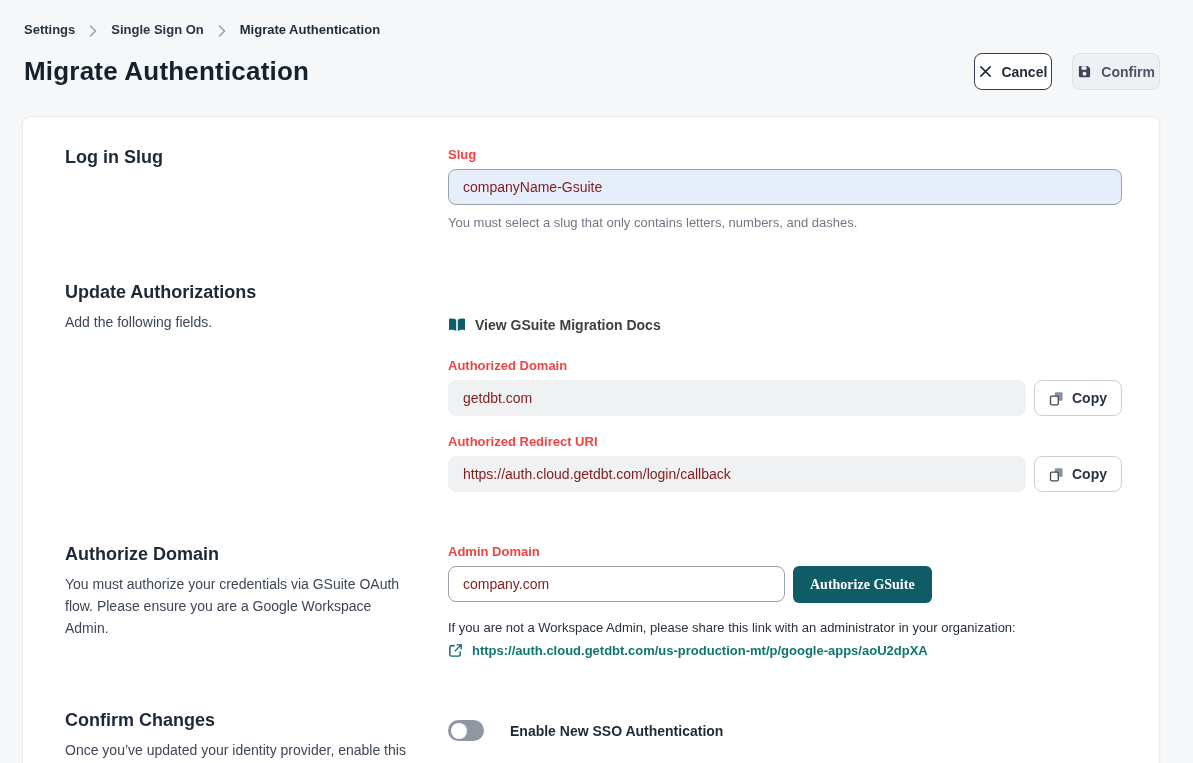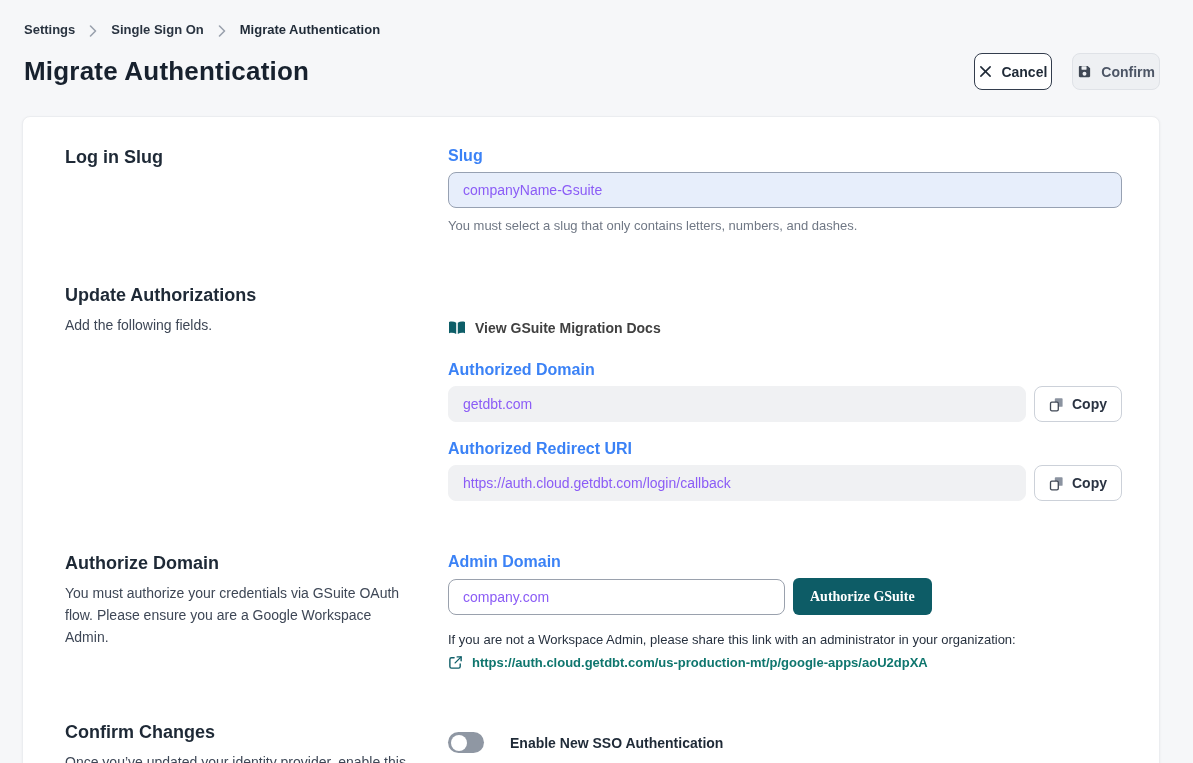--- a/index.html
+++ b/index.html
@@ -32,31 +32,31 @@
     border:1px solid #ebedf0;
     border-radius:8px;
     box-shadow:0 1px 3px rgba(16,24,40,.05);
     padding:30px 39px 36px 42px;
     min-height:623px;
   }
   .section { display:grid; grid-template-columns:383px 674px; }
   .section + .section { margin-top:52px; }
   .sec-heading { font-size:18px; font-weight:700; color:#1e2936; margin-bottom:8px; }
   .sec-desc { font-size:14px; color:#3e4756; line-height:22px; max-width:345px; }
-  .field-label { display:block; font-size:16px; font-weight:700; color:#3b82f6; margin-bottom:7px; }
+  .field-label { display:block; font-size:13px; font-weight:700; color:#ef4444; margin-bottom:7px; }
   .text-input {
-    width:100%; height:36px; border-radius:8px; font-size:14px; color:#8b5cf6;
+    width:100%; height:36px; border-radius:8px; font-size:14px; color:#7f1d1d;
     padding:0 14px; font-family:"Liberation Sans", sans-serif; outline:none;
   }
   .input-slug { background:#e7eefb; border:1px solid #97a1b2; }
   .input-readonly { background:#f0f1f3; border:1px solid #f0f1f3; }
   .input-plain { background:#ffffff; border:1px solid #9aa1ad; }
   .helper { font-size:13px; color:#707885; margin-top:10px; }
   .docs-link { display:inline-flex; align-items:center; gap:9px; font-size:14px; font-weight:700; cursor:pointer; margin-bottom:25px; }
-  .field-row { display:flex; gap:8px; align-items:flex-end; }
+  .field-row { display:flex; gap:8px; align-items:flex-start; }
   .copy-btn { display:inline-flex; align-items:center; gap:8px; height:36px; padding:0 14px;
               background:#fff; border:1px solid #ccd1d9; border-radius:8px;
               font-size:14px; font-weight:600; color:#2a3342; cursor:pointer; flex:0 0 auto;
               font-family:"Liberation Sans", sans-serif; }
   .field-block + .field-block { margin-top:18px; }
   .authorize-btn { height:37px; padding:0 17px; border:none; border-radius:6px;
                    font-size:14px; font-weight:700; color:#ffffff; cursor:pointer; flex:0 0 auto;
                    font-family:Liberation Serif, serif; }
   .admin-note { font-size:13px; color:#27313f; margin-top:17px; }
   .admin-link-row { display:flex; align-items:center; gap:9px; margin-top:8px; }

